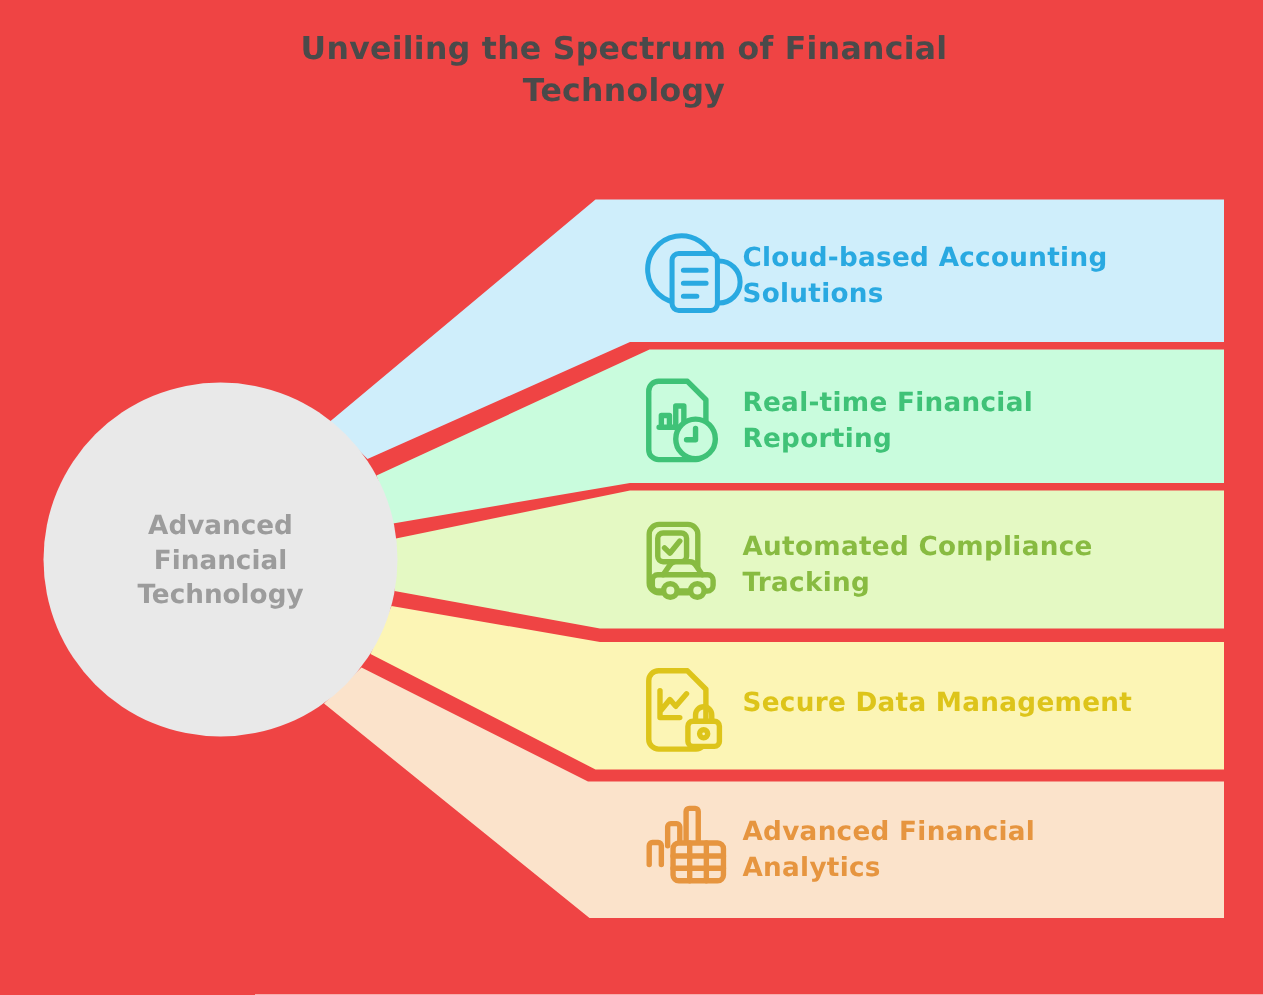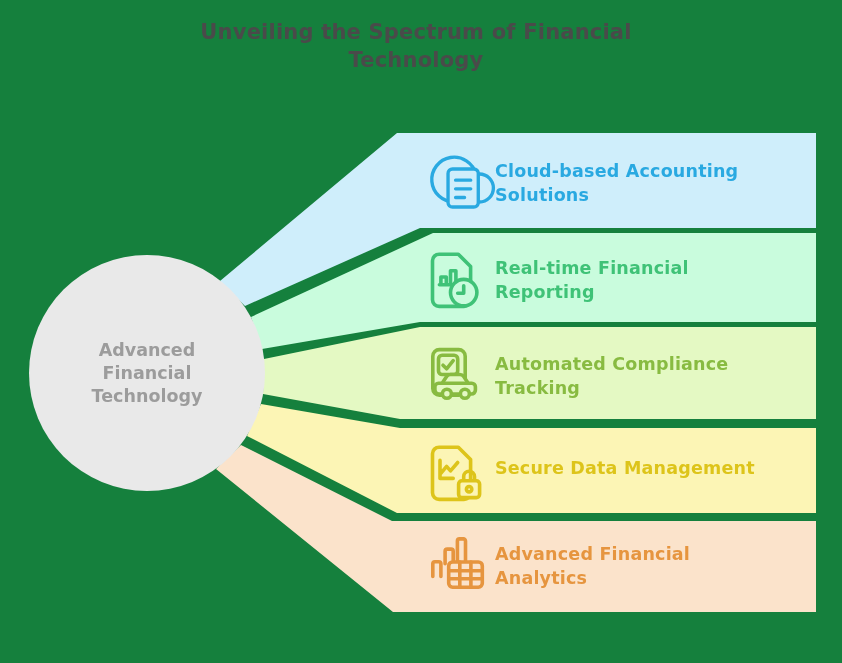--- a/index.html
+++ b/index.html
@@ -1,19 +1,19 @@
 <!DOCTYPE html>
 <html><head>
 <meta charset="utf-8">
 <style>
   html,body{margin:0;padding:0;background:#ffffff;}
   .stage{
     position:relative;
     width:842px;height:663px;
-    background:#15803d;
+    background:#ef4444;
     overflow:hidden;
     font-family:"DejaVu Sans",sans-serif;
     text-decoration:underline;
   }
   svg text{
     font-family:"DejaVu Sans",sans-serif;
     font-weight:bold;
   }
   .t-title{font-size:21px;letter-spacing:.2px;}
   .t-center{font-size:17.5px;}

